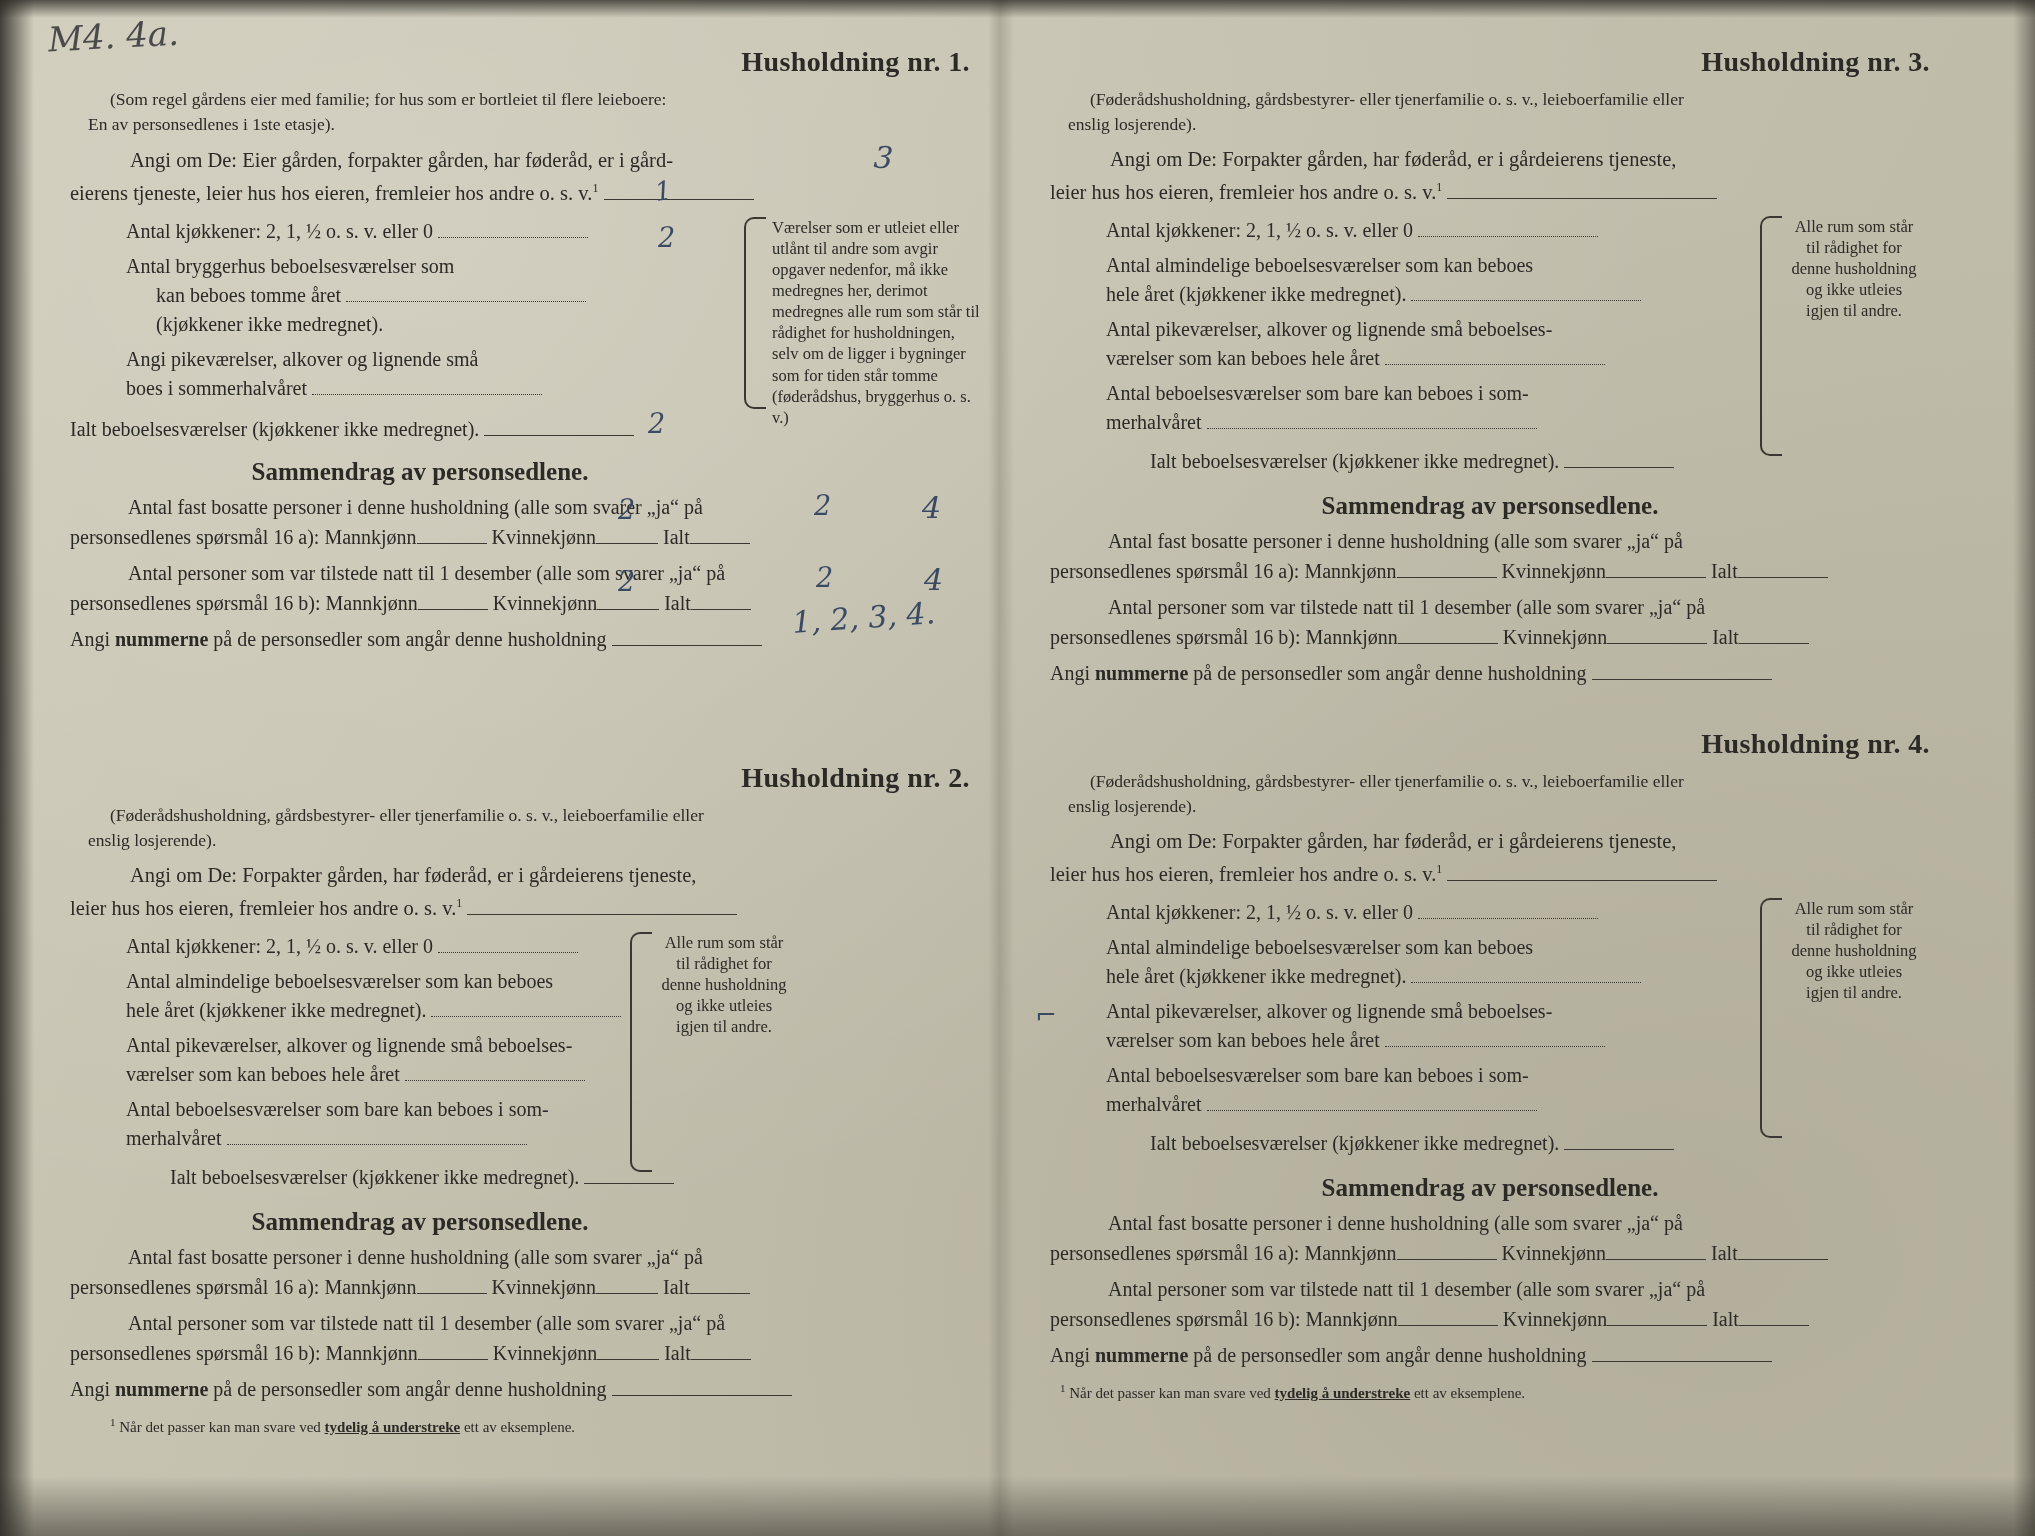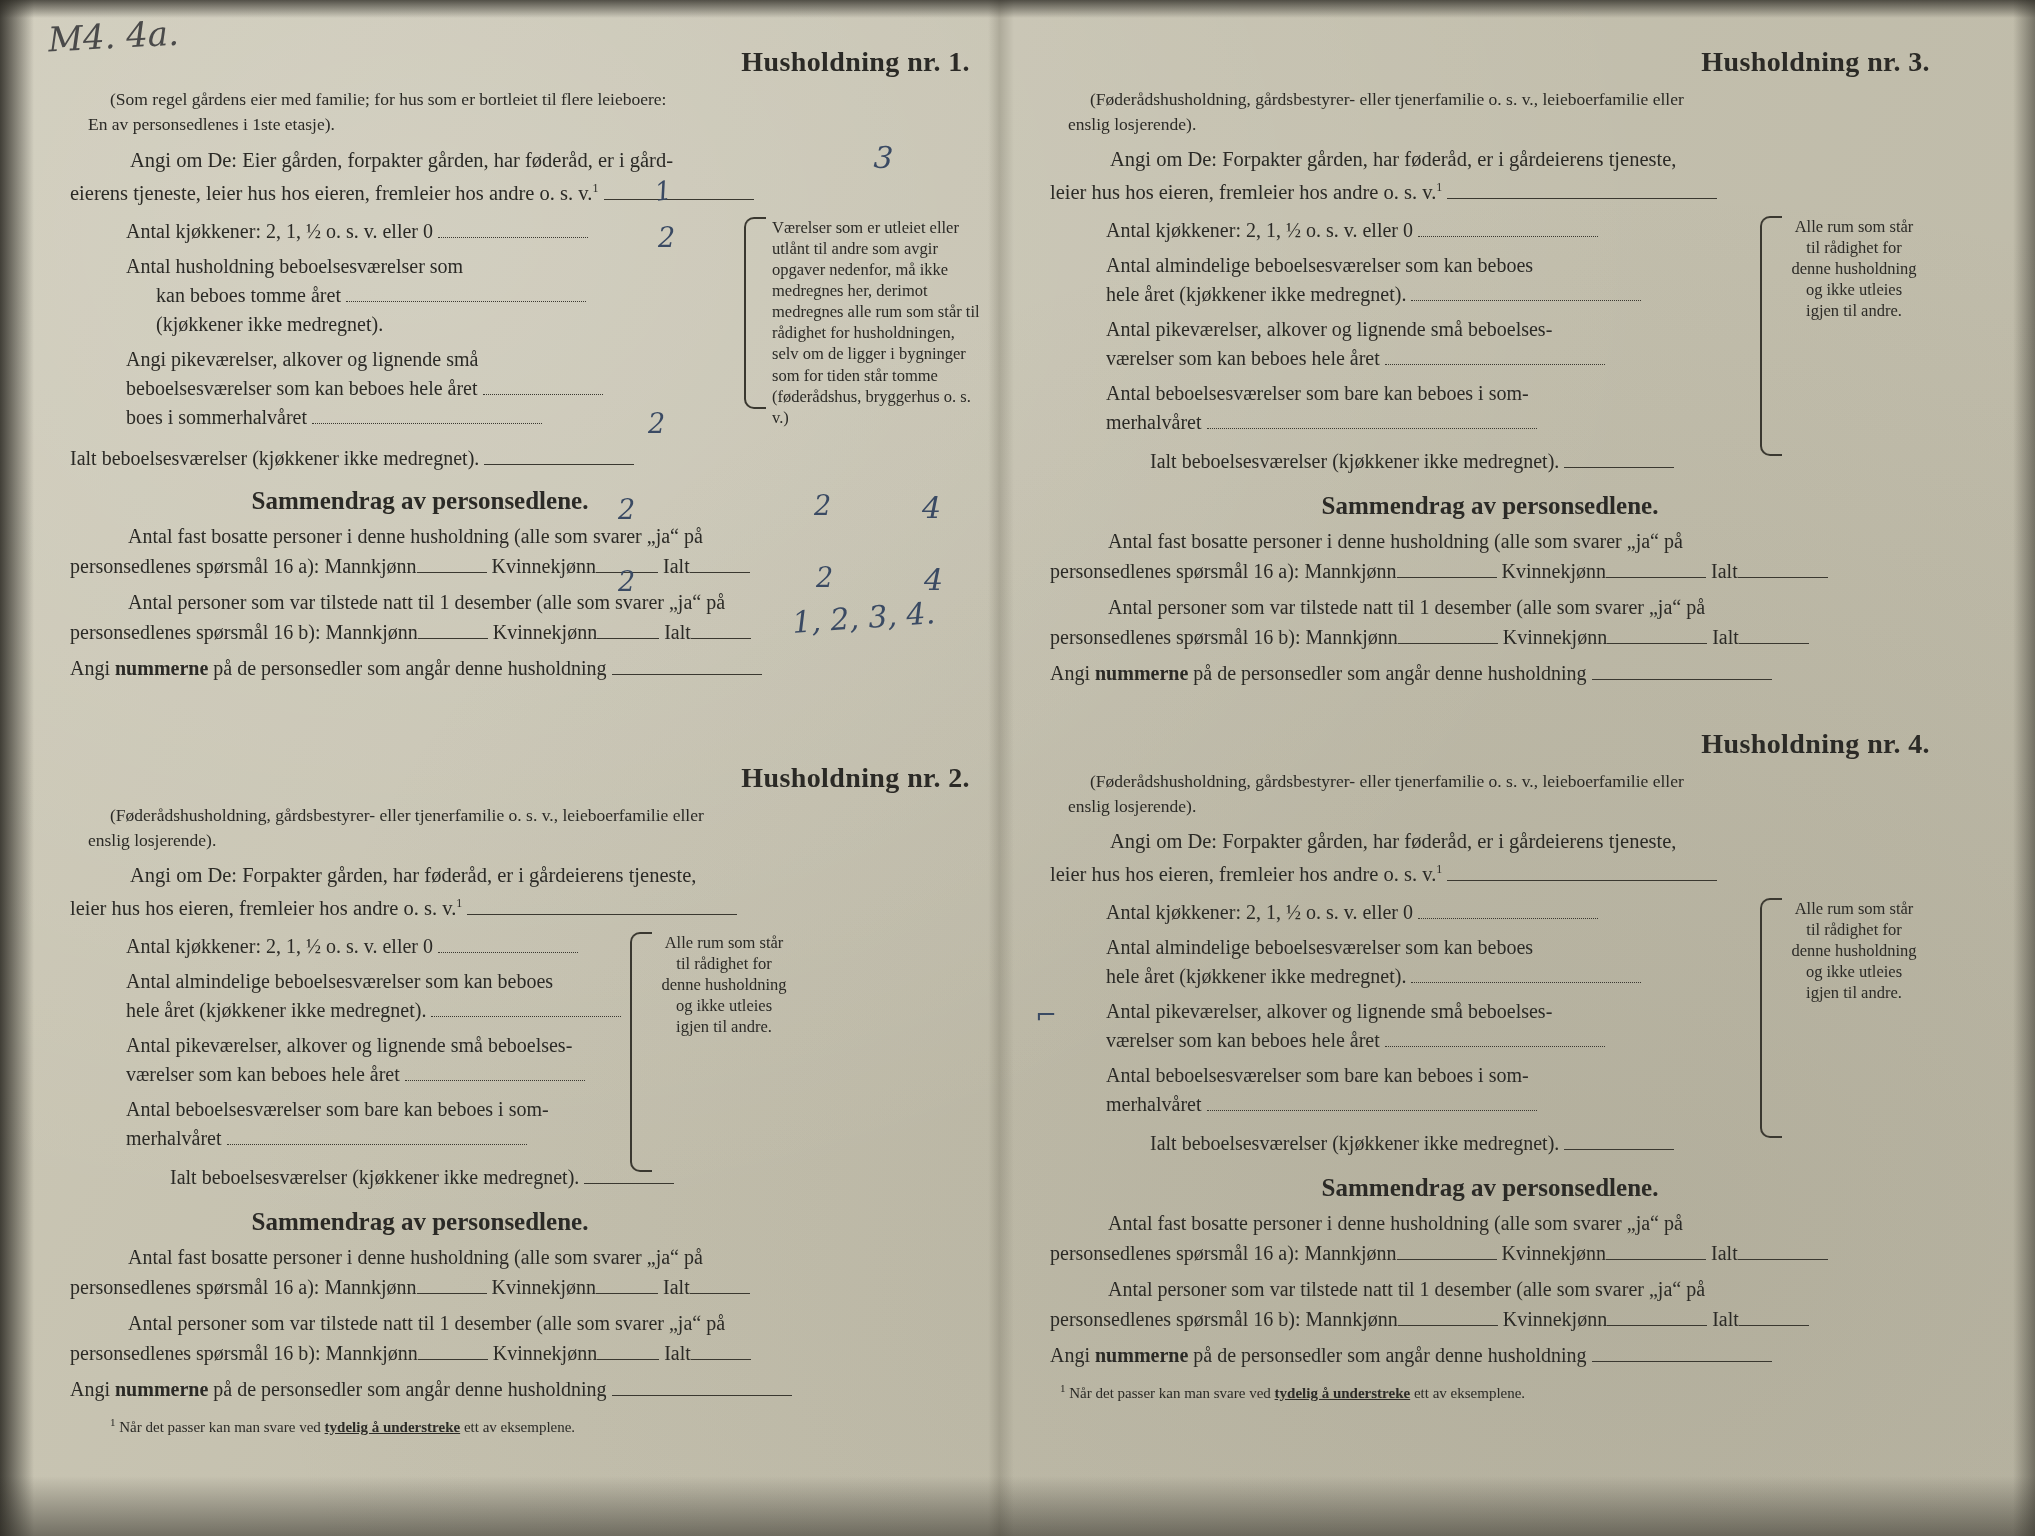--- a/index.html
+++ b/index.html
@@ -193,34 +193,30 @@
         </div>
       </div>
 
       <div class="qblock" style="position:relative; margin-top:8px;">
         <div style="width:660px;">
           <div class="qrow" style="margin-top:2px;">
             <span>Antal kjøkkener: 2, 1, ½ o. s. v. eller 0</span>
             <span class="fill-dot" style="width:150px;"></span>
           </div>
           <div class="qrow" style="margin-top:6px;">
-            <span>Antal husholdning beboelsesværelser som</span>
+            <span>Antal bryggerhus beboelsesværelser som</span>
           </div>
           <div class="qrow sub">
             <span>kan beboes tomme året</span>
             <span class="fill-dot" style="width:240px;"></span>
           </div>
           <div class="qrow sub">(kjøkkener ikke medregnet).</div>
 
           <div class="qrow" style="margin-top:6px;">
             <span>Angi pikeværelser, alkover og lignende små</span>
-          </div>
-          <div class="qrow sub" style="padding-left:56px;">
-            <span>beboelsesværelser som kan beboes hele året</span>
-            <span class="fill-dot" style="width:120px;"></span>
           </div>
 
           <div class="qrow sub" style="padding-left:56px;">
             <span>boes i sommerhalvåret</span>
             <span class="fill-dot" style="width:230px;"></span>
           </div>
         </div>
 
         <div class="sidecol" style="right:-14px; top:0; height:188px;">
           <div class="brace"></div>

